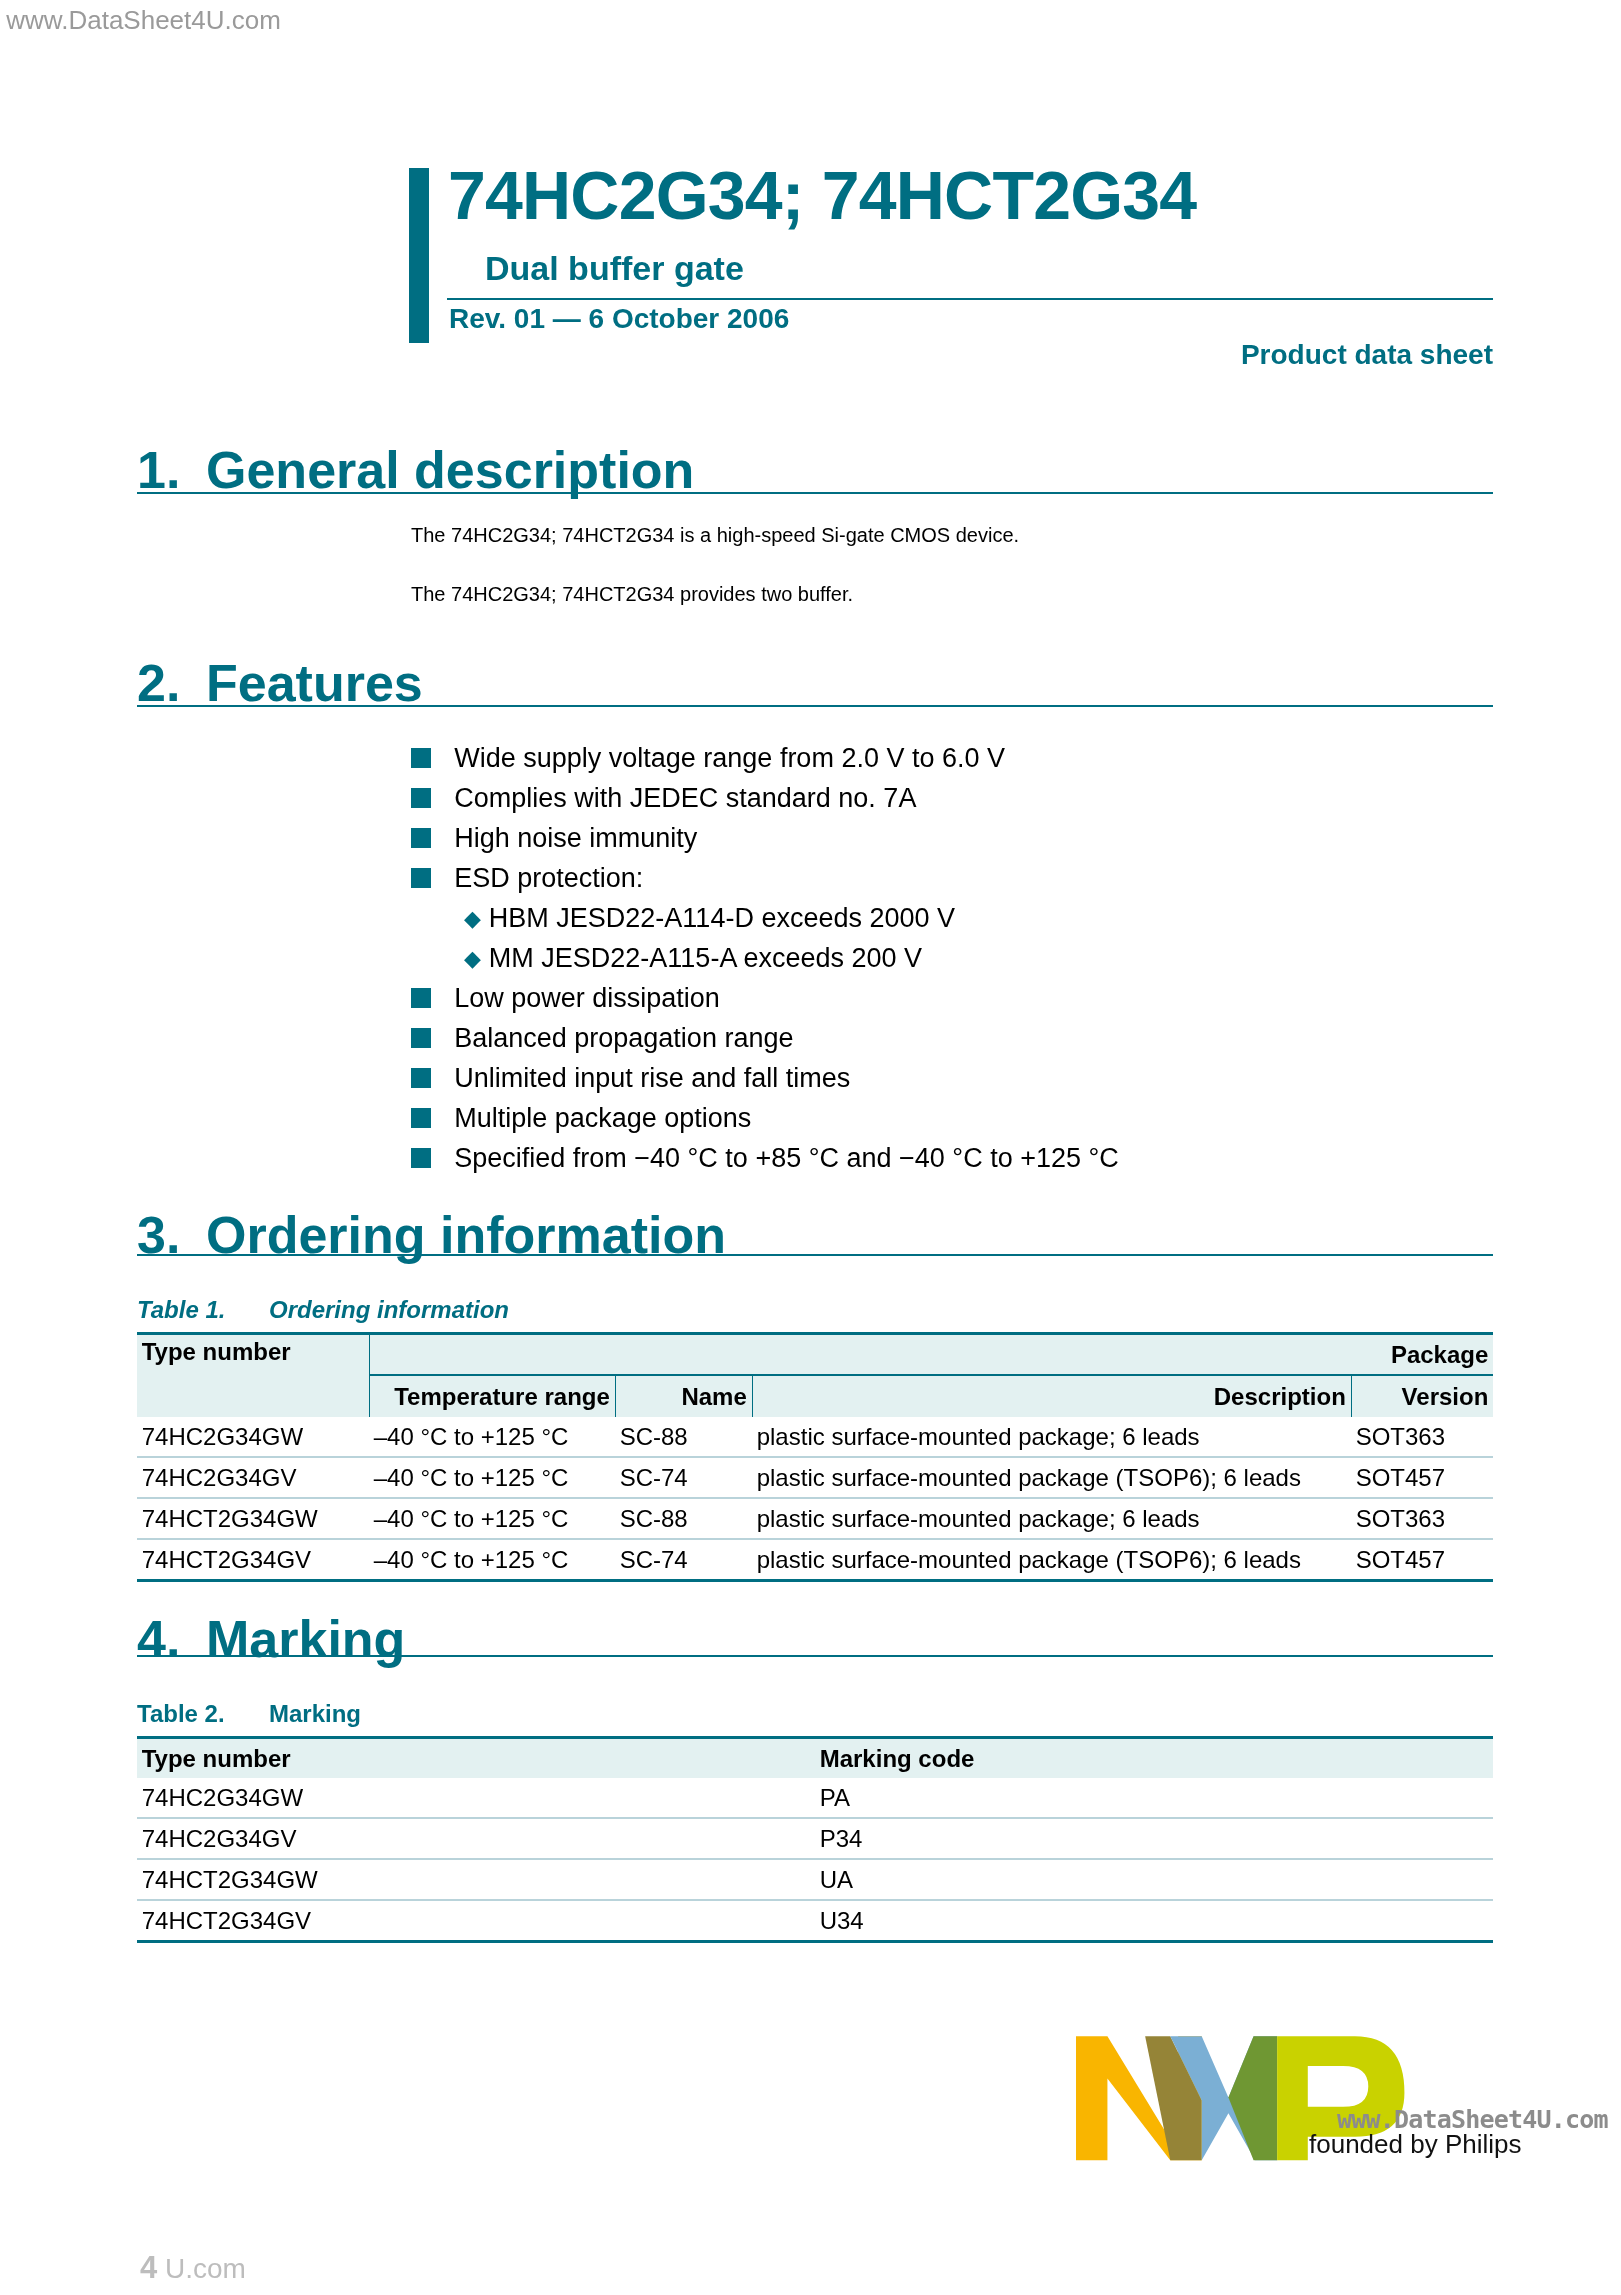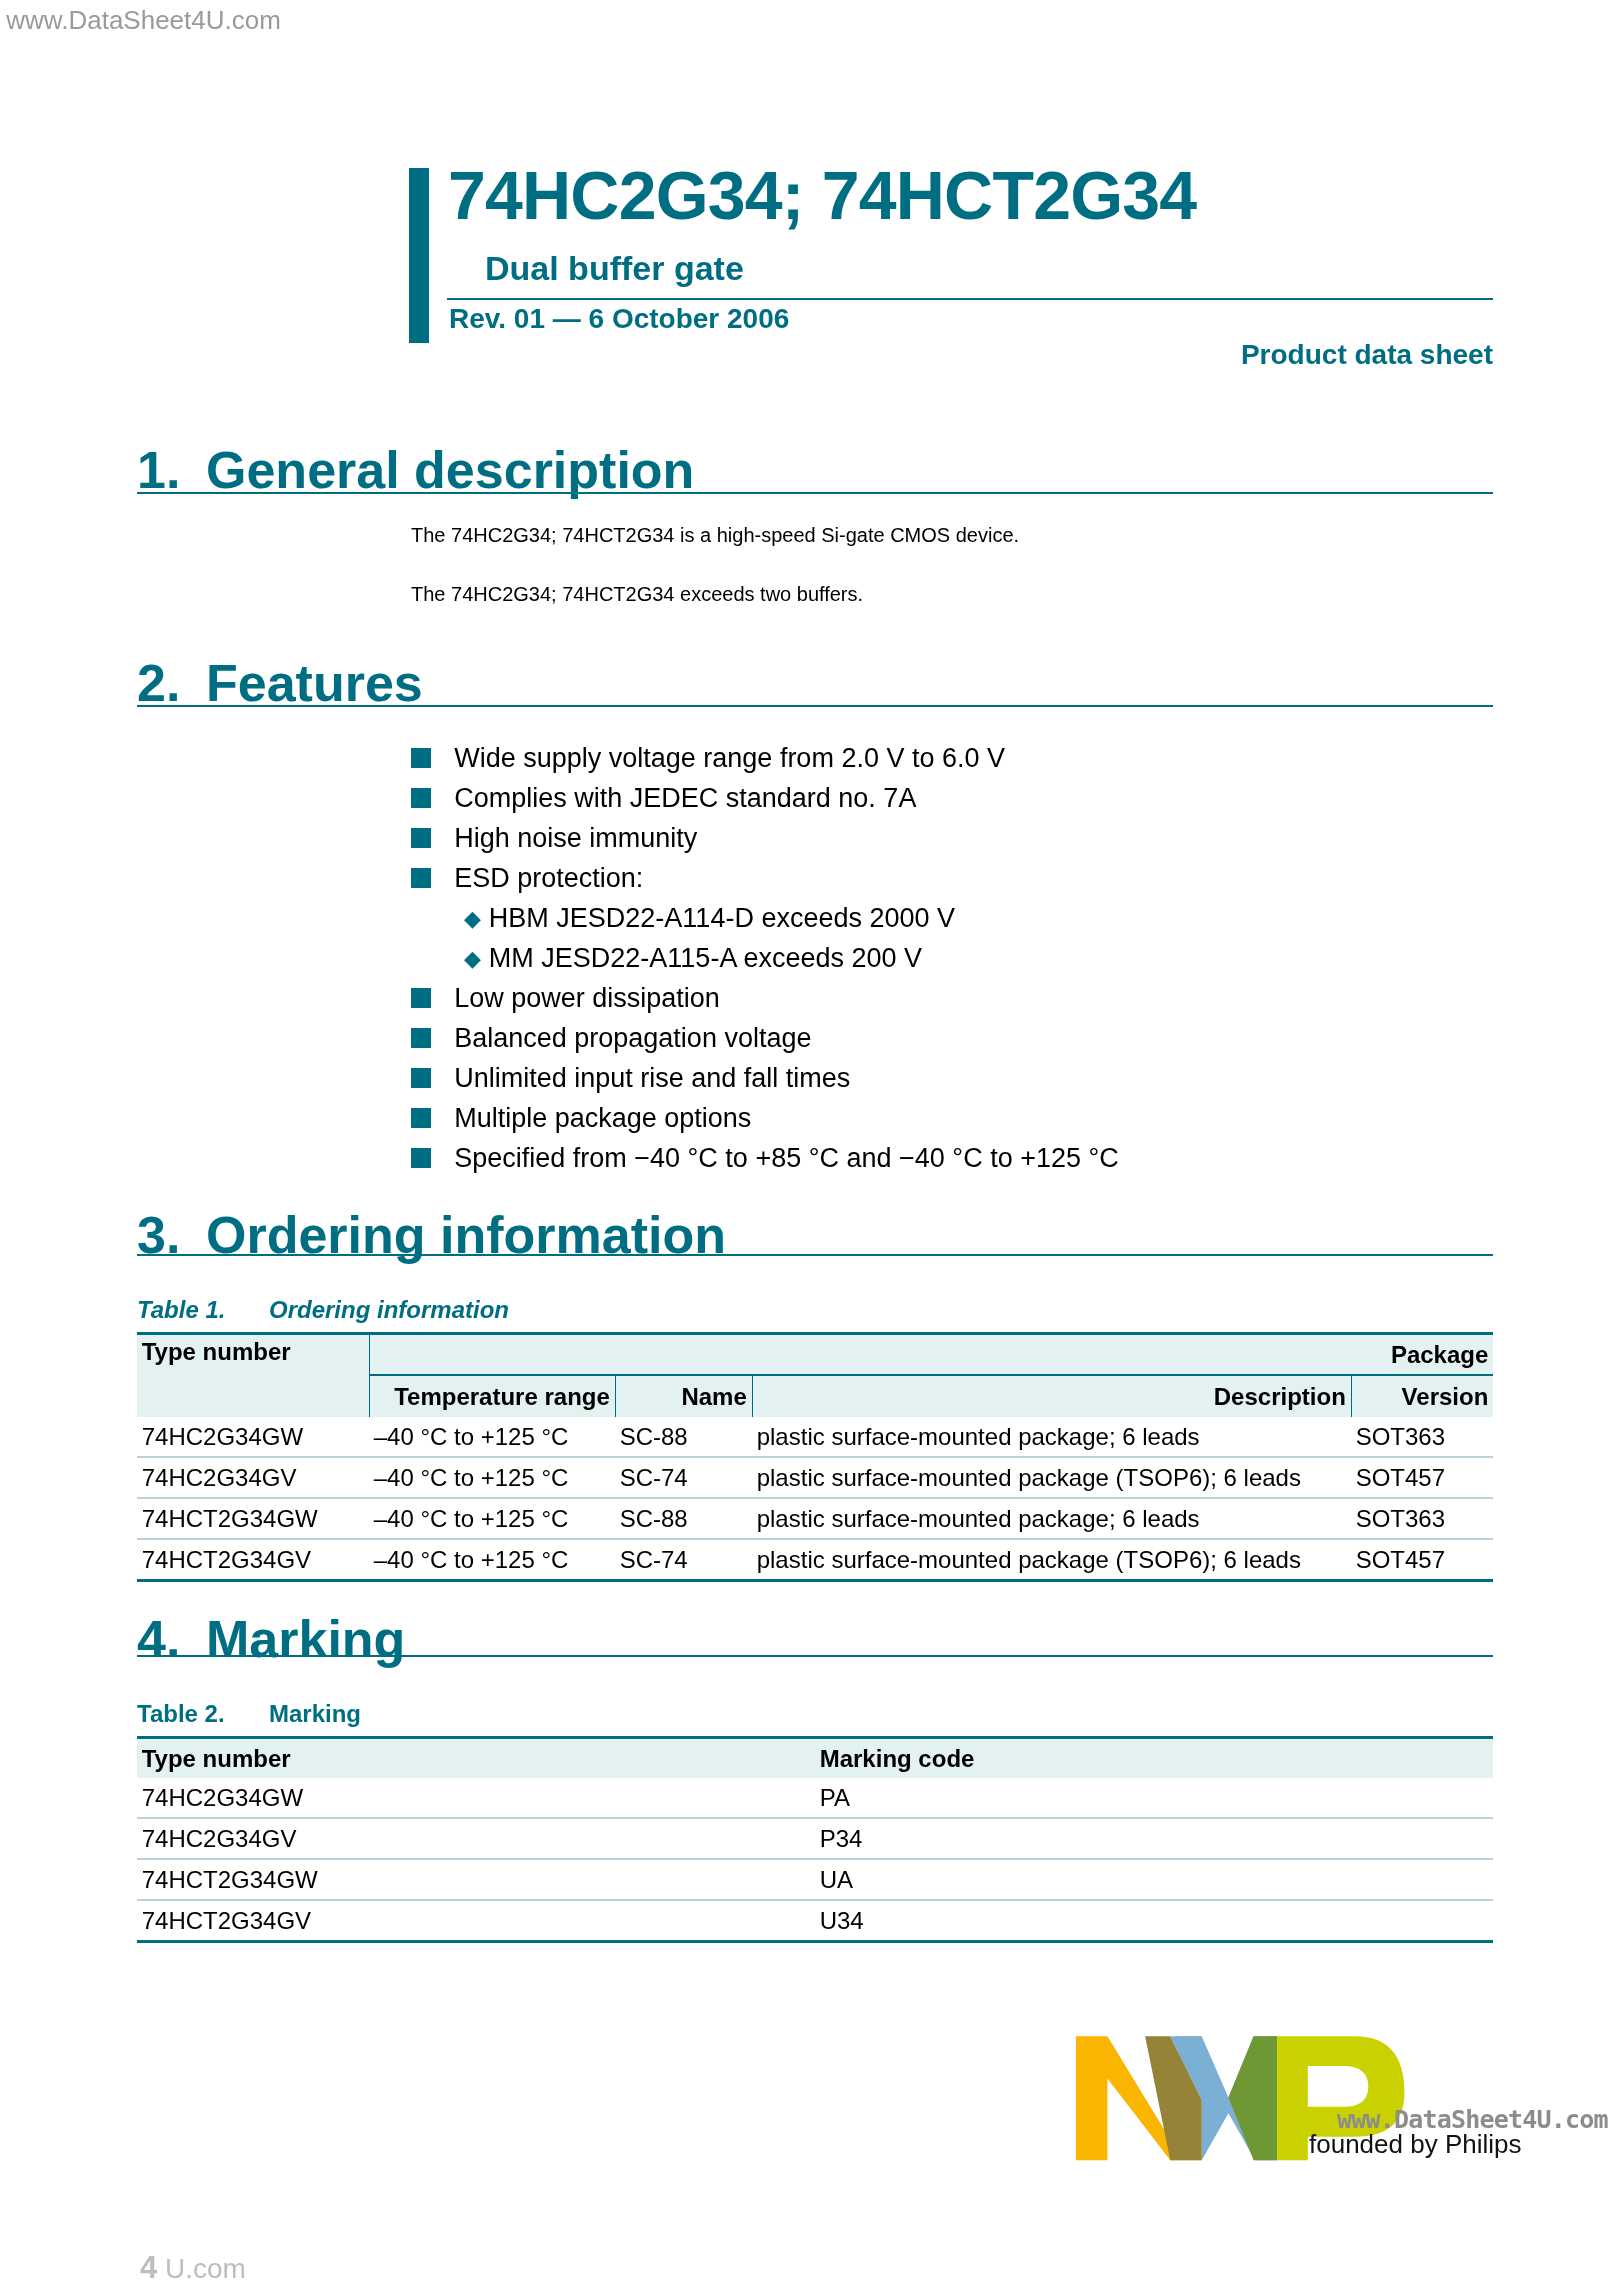--- a/index.html
+++ b/index.html
@@ -67,21 +67,21 @@
 <div class="hdr-sub">Dual buffer gate</div>
 <div class="hdr-rule"></div>
 <div class="hdr-rev">Rev. 01 — 6 October 2006</div>
 <div class="hdr-type">Product data sheet</div>
 
 <div class="sec-title" style="top:440px;">
   <span class="num">1.</span><span>General description</span>
 </div>
 <div class="sec-rule" style="top:492px;"></div>
 <div class="para" style="top:524px;">The 74HC2G34; 74HCT2G34 is a high-speed Si-gate CMOS device.</div>
-<div class="para" style="top:583px;">The 74HC2G34; 74HCT2G34 exceeds two buffers.</div>
+<div class="para" style="top:583px;">The 74HC2G34; 74HCT2G34 provides two buffer.</div>
 
 <div class="sec-title" style="top:653px;">
   <span class="num">2.</span><span>Features</span>
 </div>
 <div class="sec-rule" style="top:705px;"></div>
 
 <div class="feat">
   <div class="feat-item">
       <span class="sq"></span>
       <span>Wide supply voltage range from 2.0 V to 6.0 V</span>
@@ -105,21 +105,21 @@
   <div class="feat-item sub">
       <span class="dia">◆</span>
       <span>MM JESD22-A115-A exceeds 200 V</span>
     </div>
   <div class="feat-item">
       <span class="sq"></span>
       <span>Low power dissipation</span>
     </div>
   <div class="feat-item">
       <span class="sq"></span>
-      <span>Balanced propagation voltage</span>
+      <span>Balanced propagation range</span>
     </div>
   <div class="feat-item">
       <span class="sq"></span>
       <span>Unlimited input rise and fall times</span>
     </div>
   <div class="feat-item">
       <span class="sq"></span>
       <span>Multiple package options</span>
     </div>
   <div class="feat-item">

